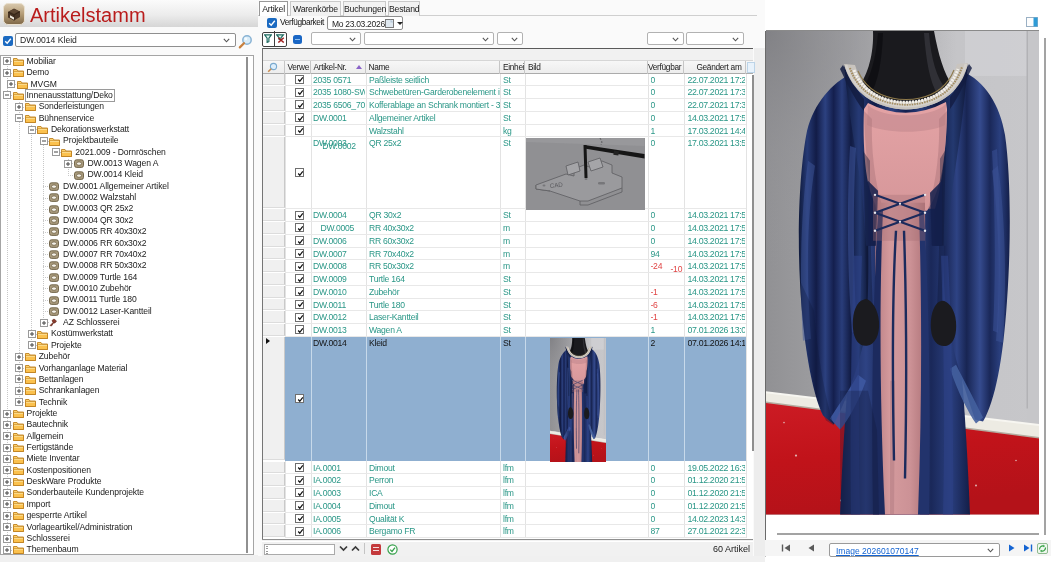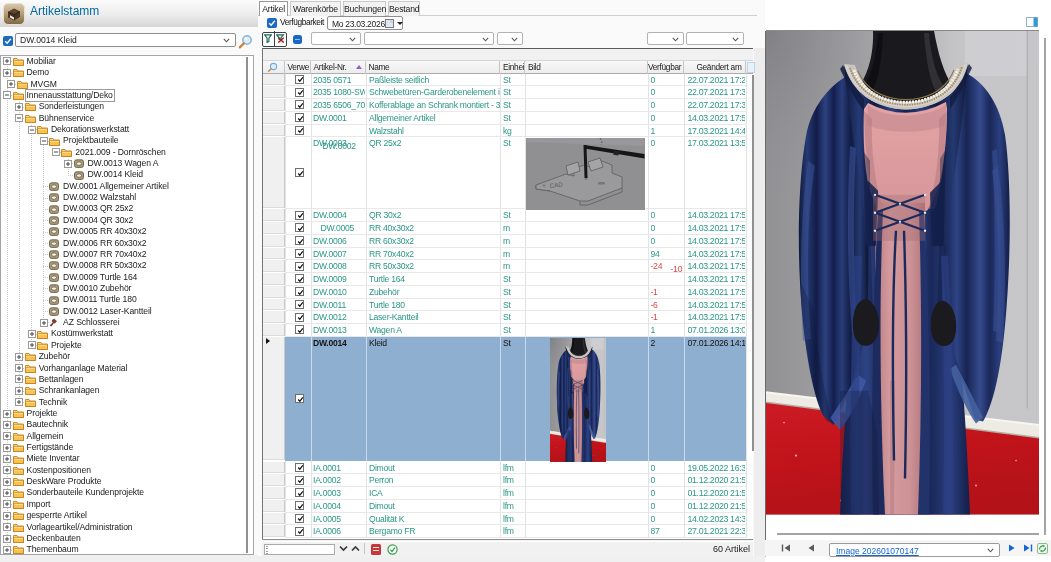--- a/index.html
+++ b/index.html
@@ -5,21 +5,21 @@
 svg { display:block; }
 html,body { width:1051px; height:562px; overflow:hidden; background:#f0f0f0;
   font-family:"Liberation Sans", sans-serif; }
 .abs { position:absolute; }
 #stage { position:relative; width:1051px; height:562px; }
 
 
 #lp { left:0; top:0; width:258px; height:555px; background:#fafafa; }
 #lphead { left:0; top:0; width:258px; height:27px;
   background:linear-gradient(180deg,#fbfbfb 0%,#ececec 55%,#d6d6d6 100%); }
-#lptitle { left:30px; top:4px; font-size:12px; color:#0369a1; }
+#lptitle { left:30px; top:4px; font-size:20px; color:#b91c1c; }
 .bluecheck { width:10px; height:10px; background:#1b6ac1; border-radius:2px; }
 .bluecheck svg { display:block; }
 #lpcombo { left:15px; top:33px; width:221px; height:14px; background:#fff;
   border:1px solid #8f8f8f; border-radius:2px; font-size:8.6px; color:#222;
   line-height:12px; padding-left:4px; }
 .chev { width:7px; height:5px; }
 #tree { left:0px; top:55px; width:254px; height:500px; background:#fff;
   border:1px solid #a5a5a5; overflow:hidden; }
 .trow { position:absolute; height:11.4px; font-size:8.6px; color:#1a1a1a;
   line-height:11.4px; white-space:nowrap; letter-spacing:-0.1px; }
@@ -770,21 +770,21 @@
             <path d="M4 2 L4 6" stroke="#444" stroke-width="1"></path>
           </svg>
         </span>
         <span style="position:absolute;left:11.5px;top:1.2px;">
           <svg width="11" height="9" viewBox="0 0 11 9">
             <path d="M0.5 1.5 L4 1.5 L5 3 L10.5 3 L10.5 8.5 L0.5 8.5 Z" fill="#ffd26b" stroke="#c08223" stroke-width="0.9"></path>
             <path d="M0.5 3.8 L10.5 3.8 L10.5 8.5 L0.5 8.5 Z" fill="#fbc14e" stroke="#c08223" stroke-width="0.9"></path>
             <path d="M1 4.4 L10 4.4" stroke="#ffe49c" stroke-width="0.9"></path>
           </svg>
         </span>
-        <span style="position:absolute;left:25.5px;top:0;">Deckenbauten</span>
+        <span style="position:absolute;left:25.5px;top:0;">Schlosserei</span>
       </div>
 <div class="trow" style="left:0;top:488.28px;width:250px;">
         <span style="position:absolute;left:10.2px;top:5.4px;width:2.3px;height:1px;background:repeating-linear-gradient(90deg,#c8c8c8 0 1px,transparent 1px 2px);"></span>
         <span style="position:absolute;left:2.2px;top:1.6px;">
           <svg width="8" height="8" viewBox="0 0 8 8">
             <rect x="0.5" y="0.5" width="7" height="7" fill="#fff" stroke="#9a9a9a" stroke-width="1"></rect>
             <path d="M2 4 L6 4" stroke="#444" stroke-width="1"></path>
             <path d="M4 2 L4 6" stroke="#444" stroke-width="1"></path>
           </svg>
         </span>
@@ -1091,21 +1091,21 @@
 <div style="position:absolute;left:103.0px;top:287.85px;width:1px;height:124.65px;background:#c7d9ea;"></div>
 <div style="position:absolute;left:237.5px;top:287.85px;width:1px;height:124.65px;background:#c7d9ea;"></div>
 <div style="position:absolute;left:262.5px;top:287.85px;width:1px;height:124.65px;background:#c7d9ea;"></div>
 <div style="position:absolute;left:385.5px;top:287.85px;width:1px;height:124.65px;background:#c7d9ea;"></div>
 <div style="position:absolute;left:421.0px;top:287.85px;width:1px;height:124.65px;background:#c7d9ea;"></div>
 <div class="wincb" style="left:32.5px;top:345.18px;">
         <svg width="7" height="7" viewBox="0 0 8 8">
           <path d="M1.4 4 L3.2 6 L6.6 1.6" stroke="#111" stroke-width="1.4" fill="none"></path>
         </svg>
       </div>
-<div class="cell" style="left:50.5px;top:287.85px;width:52px;color:#141414;font-weight:bold;">DW.0014</div>
+<div class="cell" style="left:50.5px;top:287.85px;width:52px;color:#141414;">DW.0014</div>
 <div class="cell" style="left:106.5px;top:287.85px;width:131px;color:#141414;">Kleid</div>
 <div class="cell" style="left:240.5px;top:287.85px;width:22px;color:#141414;">St</div>
 <div class="cell" style="left:388.0px;top:287.85px;width:33px;color:#141414;">2</div>
 <div class="cell datec" style="left:425.0px;top:287.85px;width:57.5px;color:#141414;">07.01.2026 14:15</div>
 <div class="rowhdr" style="top:412.50px;height:11.75px;"></div>
 <div style="position:absolute;left:22.0px;top:424.25px;width:461.0px;height:1px;background:#e8e8e8;"></div>
 <div class="wincb" style="left:32.5px;top:413.88px;">
         <svg width="7" height="7" viewBox="0 0 8 8">
           <path d="M1.4 4 L3.2 6 L6.6 1.6" stroke="#111" stroke-width="1.4" fill="none"></path>
         </svg>

